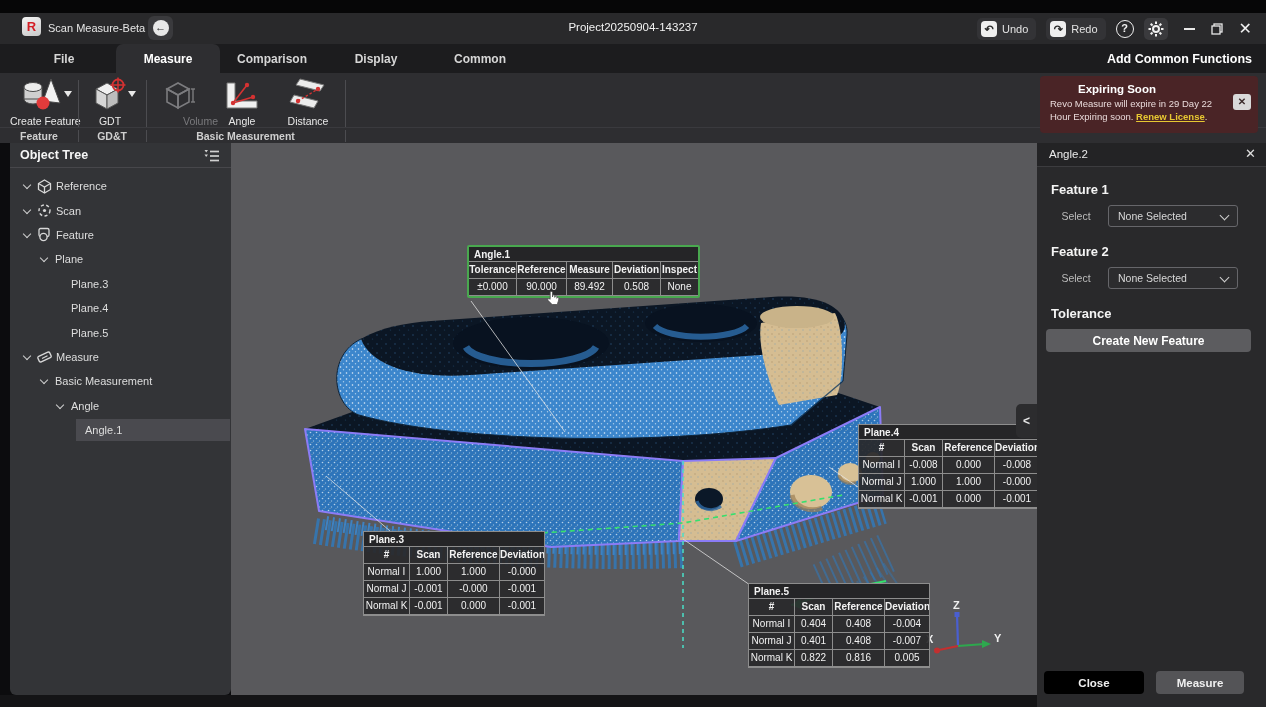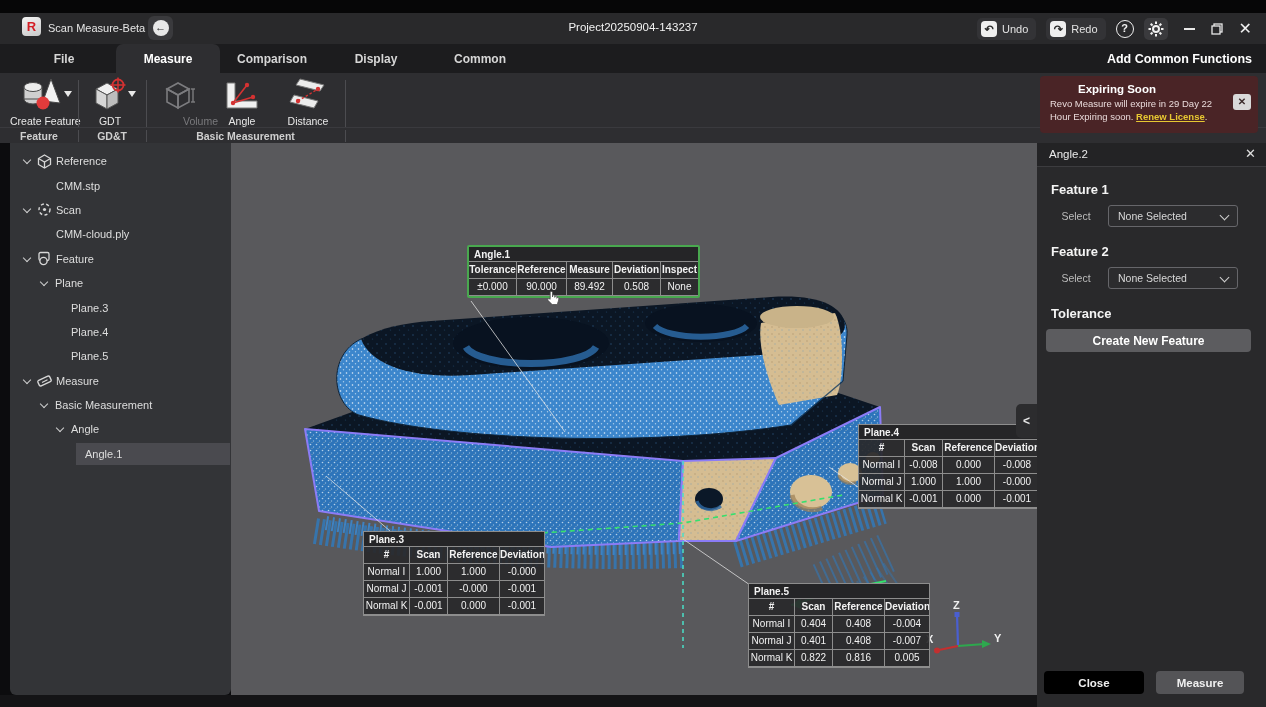--- a/index.html
+++ b/index.html
@@ -270,43 +270,49 @@
   <div class="notif">
     <div class="notif-title">Expiring Soon</div>
     <div class="notif-body">
       <span>Revo Measure will expire in 29 Day 22</span><br>
       <span>Hour Expiring soon. </span><span class="notif-link">Renew License</span><span>.</span>
     </div>
     <div class="notif-x">✕</div>
   </div>
 
   <div class="tree-panel">
+    <div class="tree-head">
+      <div class="tree-title">Object Tree</div>
+      <svg class="tree-filter" width="18" height="18" viewBox="0 0 18 18">
+        <g stroke="#d0d0d0" stroke-width="1.7">
+            <line x1="7" y1="4.5" x2="16" y2="4.5"></line>
+            <line x1="7" y1="9" x2="16" y2="9"></line>
+            <line x1="7" y1="13.5" x2="16" y2="13.5"></line>
+          </g>
+        <polygon points="1.5,3 5,3 3.2,5.6" fill="#d0d0d0"></polygon>
+        <polygon points="1.5,7.5 5,7.5 3.2,10.1" fill="#d0d0d0"></polygon>
+      </svg>
+    </div>
     <div style="padding-top:6px">
       <div class="trow">
         <span class="chev" style="margin-left:13px"></span>
         <svg class="ticon" viewBox="0 0 15 15">
           <polygon points="7.5,1 13.5,4.5 13.5,10.5 7.5,14 1.5,10.5 1.5,4.5" fill="none" stroke="#d8d8d8" stroke-width="1.3"></polygon>
           <polyline points="1.5,4.5 7.5,8 13.5,4.5" fill="none" stroke="#d8d8d8" stroke-width="1.3"></polyline>
           <line x1="7.5" y1="8" x2="7.5" y2="14" stroke="#d8d8d8" stroke-width="1.3"></line>
         </svg>
         <span class="tlabel">Reference</span>
       </div>
       <div class="trow">
-        <span class="tlabel" style="margin-left:46px">CMM.stp</span>
-      </div>
-      <div class="trow">
         <span class="chev" style="margin-left:13px"></span>
         <svg class="ticon" viewBox="0 0 15 15">
           <circle cx="7.5" cy="7.5" r="5.5" fill="none" stroke="#d8d8d8" stroke-width="1.4" stroke-dasharray="3 2.4"></circle>
           <circle cx="7.5" cy="7.5" r="1.6" fill="#d8d8d8"></circle>
         </svg>
         <span class="tlabel">Scan</span>
-      </div>
-      <div class="trow">
-        <span class="tlabel" style="margin-left:46px">CMM-cloud.ply</span>
       </div>
       <div class="trow">
         <span class="chev" style="margin-left:13px"></span>
         <svg class="ticon" viewBox="0 0 15 15">
           <rect x="2" y="1.5" width="10" height="8" rx="1.5" fill="none" stroke="#d8d8d8" stroke-width="1.3"></rect>
           <circle cx="6.5" cy="10" r="3.6" fill="#333437" stroke="#d8d8d8" stroke-width="1.3"></circle>
         </svg>
         <span class="tlabel">Feature</span>
       </div>
       <div class="trow">

